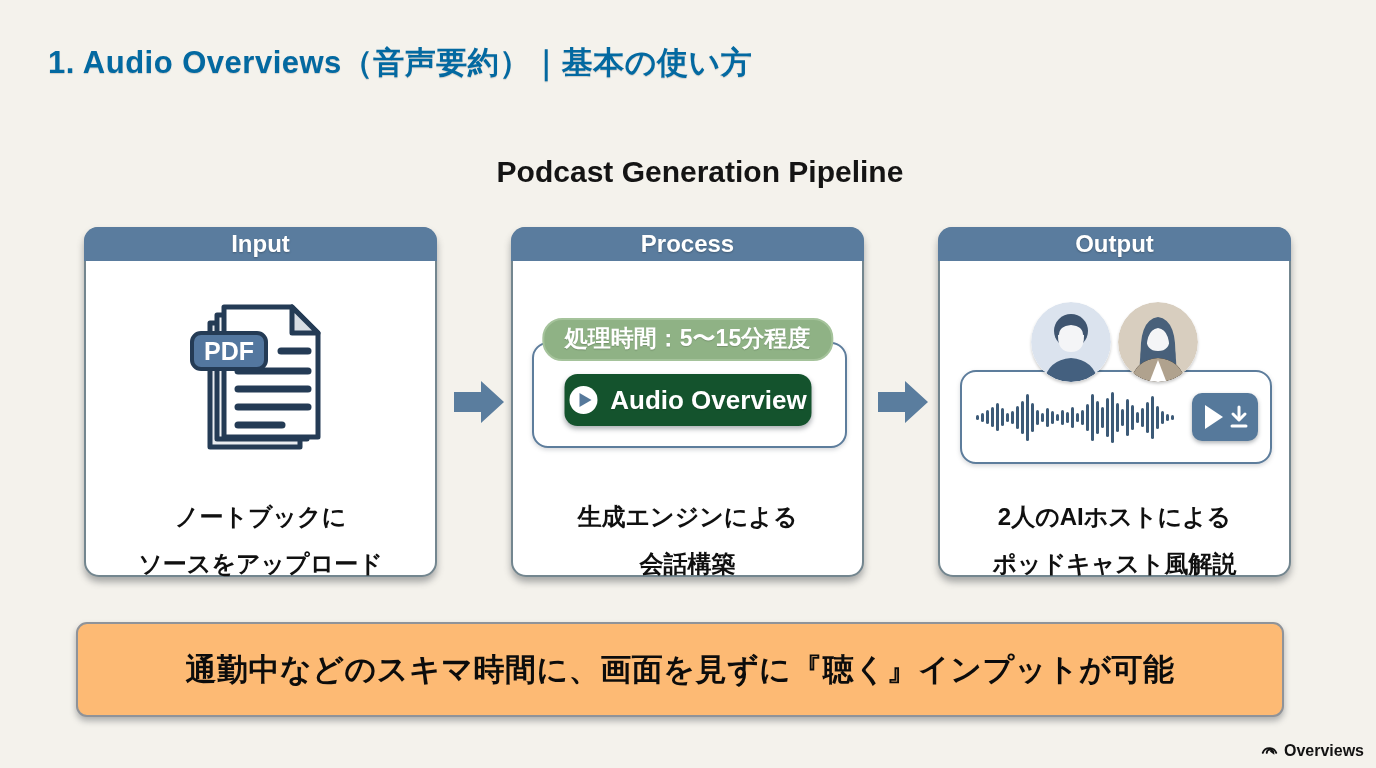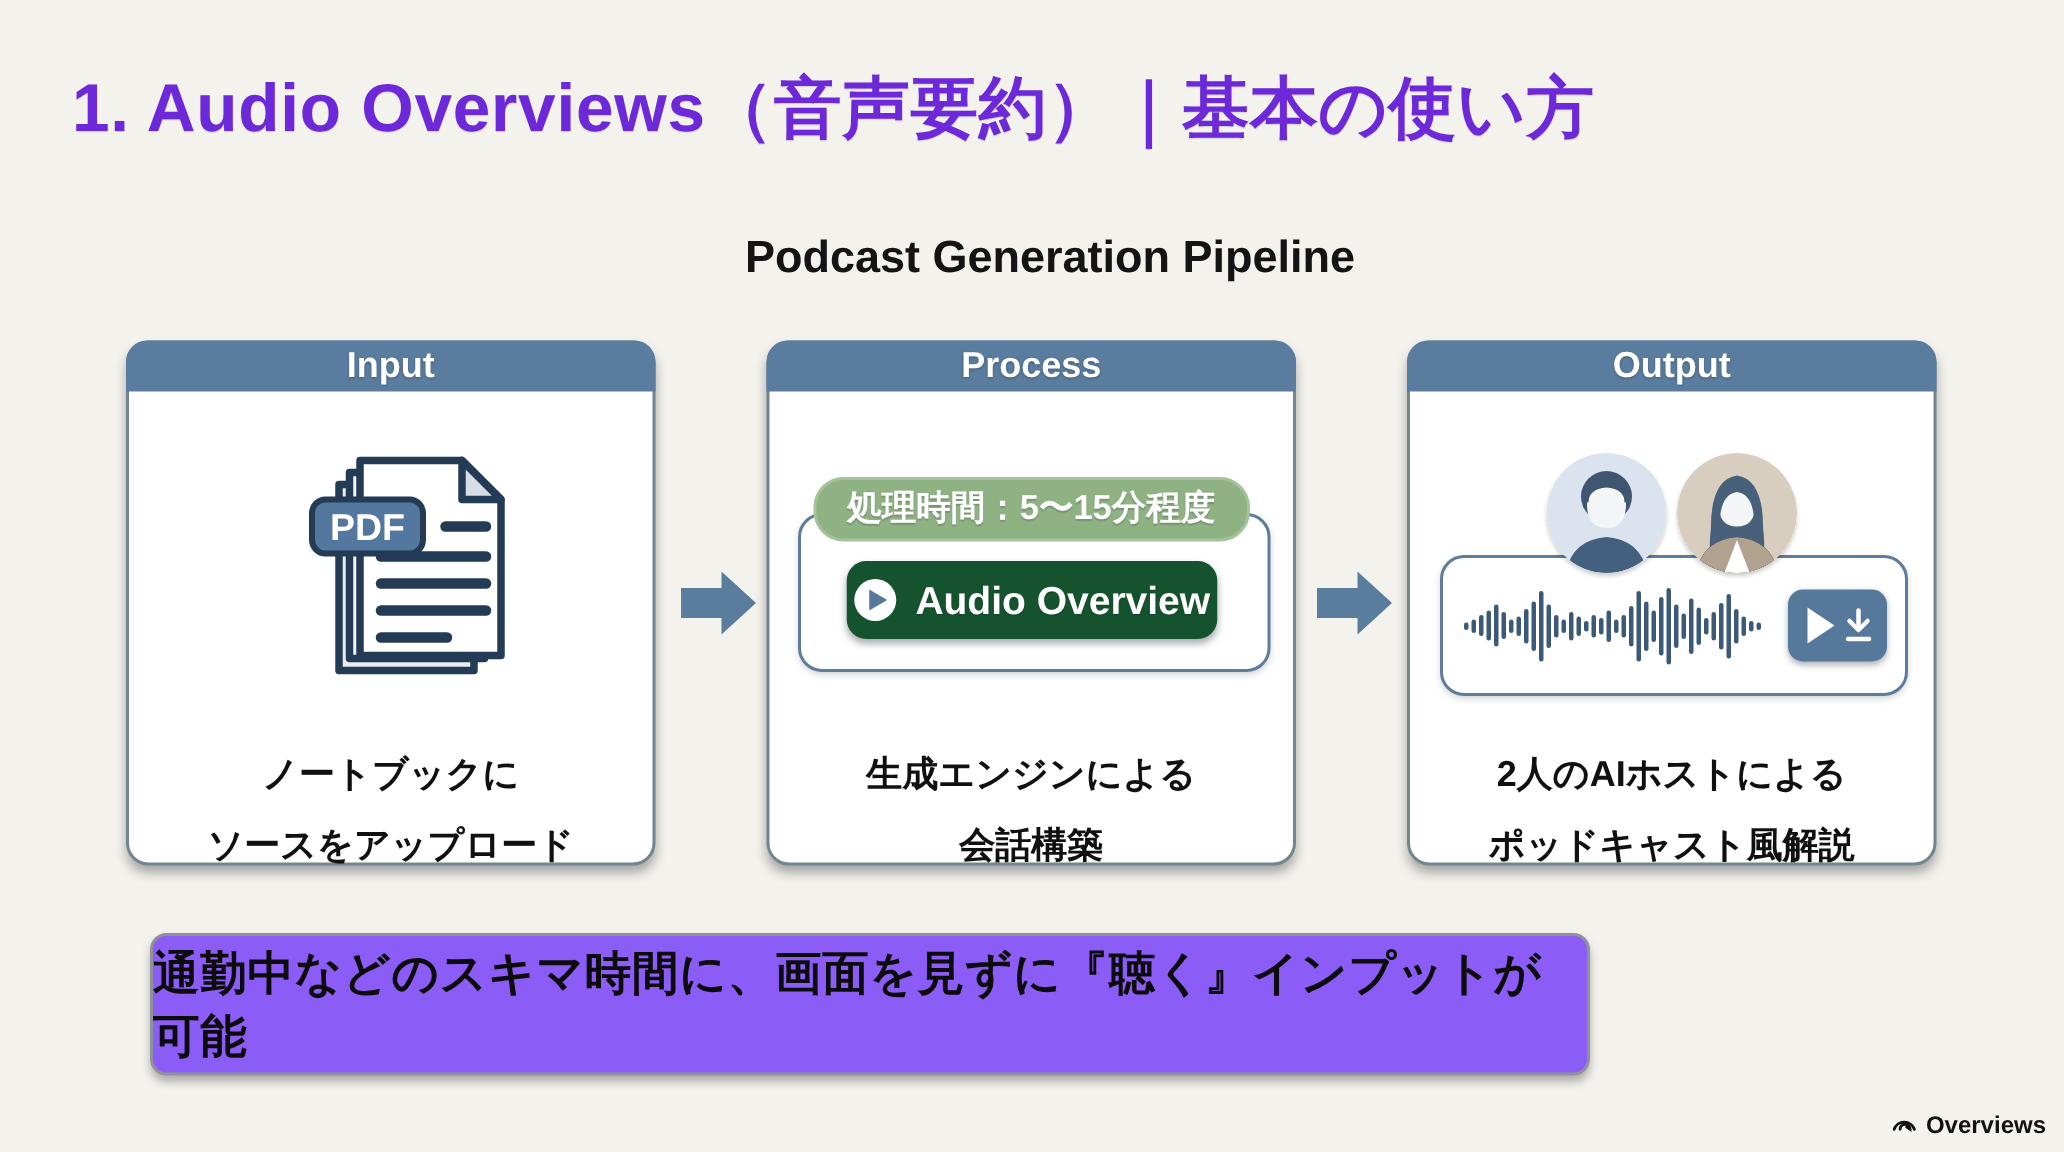--- a/index.html
+++ b/index.html
@@ -5,21 +5,21 @@
   * { margin:0; padding:0; box-sizing:border-box; }
   html,body { background:#d9d7d0; }
   body { font-family:"Liberation Sans","DejaVu Sans",sans-serif; }
   .slide{
     position:relative; width:1376px; height:768px;
     background:#f4f2ec; overflow:hidden;
   }
   
   .page-title{
     position:absolute; left:48px; top:42px;
-    font-size:45px; font-weight:bold; color:#6d28d9; letter-spacing:.5px;
+    font-size:31px; font-weight:bold; color:#0369a1; letter-spacing:.5px;
     text-shadow:0 1px 1px rgba(0,0,0,.15);
   }
   .subtitle{
     position:absolute; left:0; top:155px; width:100%;
     text-align:center; font-size:30px; font-weight:bold; color:#141414;padding-left:24px;
   }
   
   .card{
     position:absolute; top:227px; width:353px; height:350px;
     background:#ffffff; border:2px solid #73868f; border-radius:15px;
@@ -39,21 +39,21 @@
     position:absolute; left:0; top:258px; width:100%;
     text-align:center; font-size:24px; font-weight:bold; color:#101010;
     line-height:1.4;
   }
   .caption span{ display:block;margin-top:13px; }
   
   .flow-arrow{ position:absolute; top:381px; width:50px; height:42px; }
   .arrow-1{ left:454px; }
   .arrow-2{ left:878px; }
   
-  .pdf-wrap{ position:absolute; left:16px; top:64px; width:100%; display:flex; justify-content:center; }
+  .pdf-wrap{ position:absolute; left:0; top:64px; width:100%; display:flex; justify-content:center; }
   
   .inner-card{
     position:absolute; left:19px; top:113px; width:315px; height:106px;
     background:#fff; border:2.5px solid #5d7d9c; border-radius:16px;
     box-shadow:0 2px 4px rgba(90,100,110,.25);
   }
   .badge-green{
     position:absolute; left:50%; top:89px; transform:translateX(-50%);
     background:#8fb285; border:2px solid #a5c39b; color:#ffffff;
     font-size:23px; font-weight:bold; line-height:1;
@@ -80,22 +80,22 @@
   .waveform{ flex:1; display:flex; align-items:center; gap:2px; height:100%; }
   .wbar{ width:3px; border-radius:2px; background:#3c5a77; }
   .pd-btn{
     width:66px; height:48px; flex:0 0 auto; margin-left:8px;
     background:#56799b; border:none; border-radius:10px;
     display:flex; align-items:center; justify-content:center; cursor:pointer;
     box-shadow:0 2px 4px rgba(50,60,70,.4);
   }
   
   .banner{
-    position:absolute; left:100px; top:622px; width:960px; height:95px;
-    background:#8b5cf6; border:2px solid #8f9399; border-radius:11px;
+    position:absolute; left:76px; top:622px; width:1208px; height:95px;
+    background:#fdba74; border:2px solid #8f9399; border-radius:11px;
     display:flex; align-items:center; justify-content:center;
     box-shadow:0 4px 6px rgba(70,75,80,.4);
   }
   .banner-text{ font-size:31px; font-weight:bold; color:#0c0c0c; letter-spacing:.5px; }
   
   .brand{
     position:absolute; right:12px; top:741px;
     display:flex; align-items:center; gap:5px;
     font-size:16px; font-weight:bold; color:#121212;
   }

